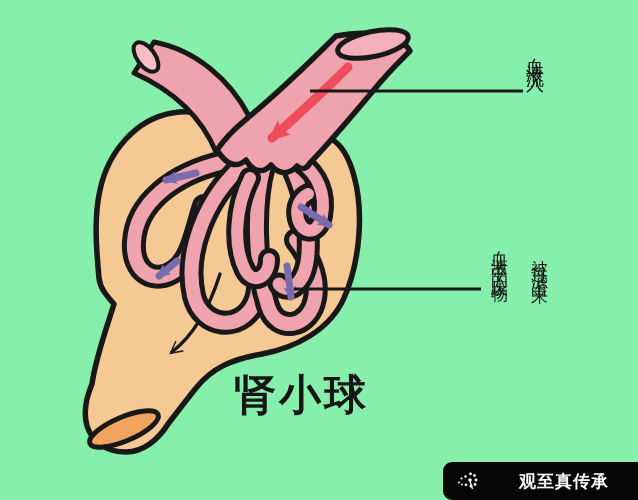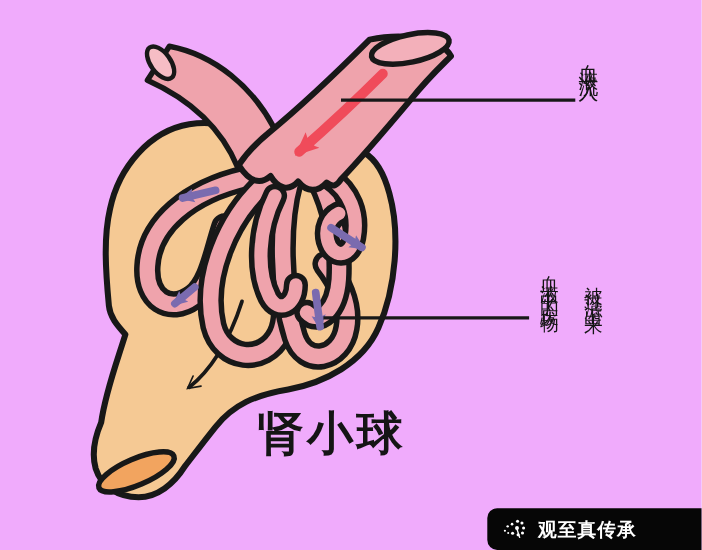--- a/index.html
+++ b/index.html
@@ -1,17 +1,17 @@
 <!DOCTYPE html>
 <html><head>
 <meta charset="utf-8">
 <style>
   html,body { margin:0; padding:0; background:#ffffff; }
   .stage {
-    position:relative; width:638px; height:500px; background:#f0abfc;
+    position:relative; width:638px; height:500px; background:#86efac;
     overflow:hidden; font-family:"Liberation Serif", serif;
   }
   .diagram-svg { position:absolute; left:0; top:0; width:638px; height:500px; }
   .vtext {
     position:absolute; writing-mode:vertical-rl; text-orientation:upright;
     color:#151515; white-space:nowrap;
   }
   .label-blood-in   { left:523px; top:44px;  font-size:18px; letter-spacing:5px; font-weight:500; }
   .label-filtered-r { left:528px; top:246px; font-size:17px; letter-spacing:7px; font-weight:500; }
   .label-filtered-l { left:488px; top:237px; font-size:17px; letter-spacing:7px; font-weight:500; }
@@ -20,20 +20,21 @@
     letter-spacing:3px; color:#151515; line-height:1.1;
   }
   .watermark-bar {
     position:absolute; left:443px; top:462px; width:195px; height:38px;
     background:#060606; border-radius:9px 0 0 9px;
     display:flex; align-items:center; gap:8px; padding-left:12px; box-sizing:border-box;
   }
   .watermark-text {
     color:#ffffff; font-size:17px; font-weight:bold; letter-spacing:1px;
     font-family:"Liberation Serif", serif;
+    margin-left:30px;
   }
 </style>
 </head>
 <body>
 
 <div class="stage">
 
   <svg class="diagram-svg" viewBox="0 0 638 500" xmlns="http://www.w3.org/2000/svg">
     <defs>
       <marker id="mRed" viewBox="0 0 10 10" refX="7.5" refY="5" markerWidth="2.4" markerHeight="2.4" orient="auto">

